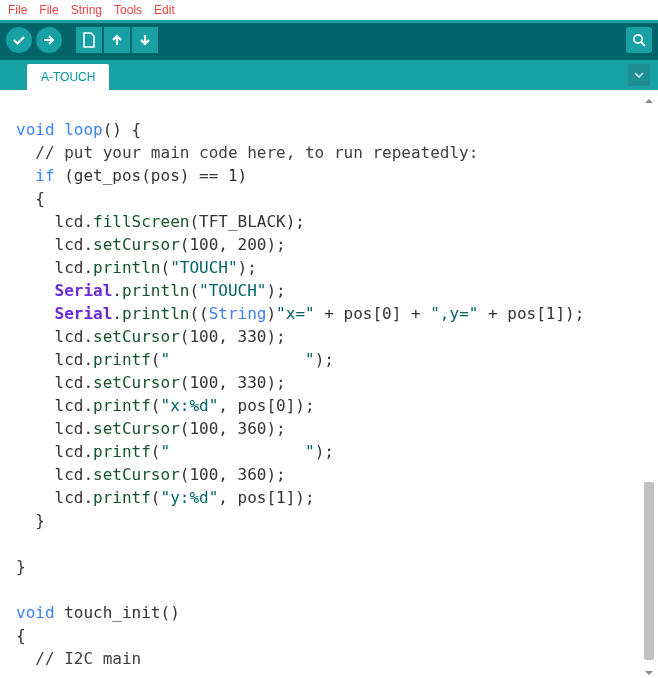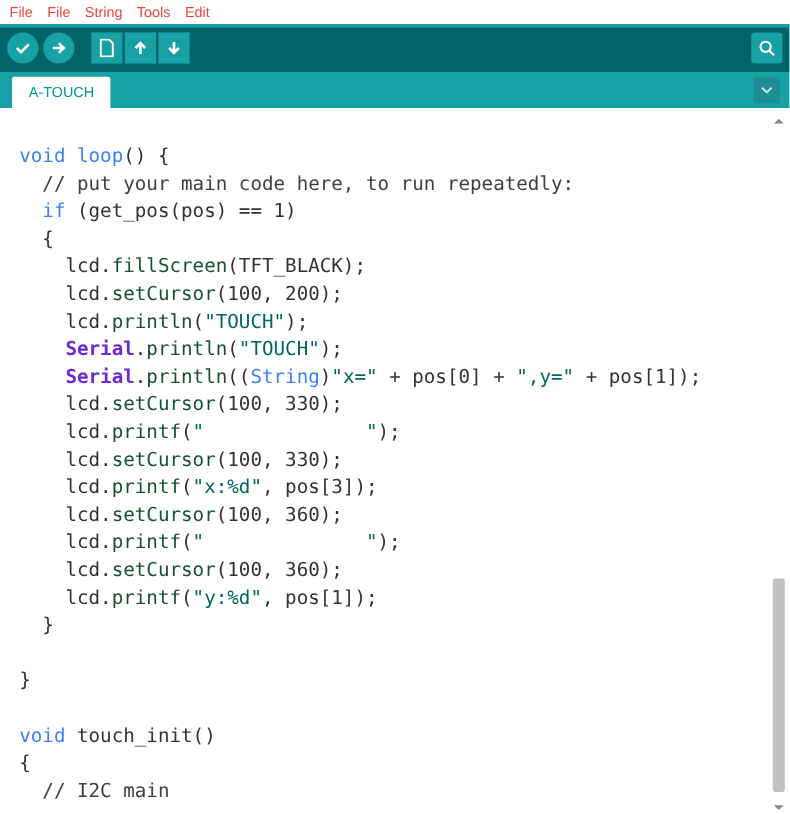--- a/index.html
+++ b/index.html
@@ -7,21 +7,21 @@
   .menubar { display: flex; gap: 4px; padding: 2px 4px; background: #fff; color: #ef4444; }
   .menubar span { padding: 1px 4px; cursor: default; }
   .toolbar { height: 40px; background: #006468; display: flex; align-items: center; padding: 0 6px; position: relative; }
   .toolbar-accent { position: absolute; left:0; top:0; right:0; height:3px; background:#17A1A5; }
   .btn-round { width: 26px; height: 26px; border-radius: 50%; background: #17A1A5; margin-right: 4px; display: flex; align-items: center; justify-content: center; color: #fff; }
   .btn-sq { width: 26px; height: 26px; background: #17A1A5; margin-right: 2px; display:flex; align-items:center; justify-content:center; color:#fff; }
   .toolbar-gap { width: 10px; }
   .toolbar-spacer { flex: 1; }
   .btn-serial { width: 26px; height: 26px; background: #17A1A5; display:flex; align-items:center; justify-content:center; color:#fff; border-radius:3px;}
   svg { display:block; }
-  .tabbar { height: 30px; background: #17A1A5; display: flex; align-items: flex-end; padding-left: 10px; position: relative; }
+  .tabbar { height: 30px; background: #17A1A5; display: flex; align-items: flex-end; padding-left: 27px; position: relative; }
   .tab { height: 26px; padding: 0 14px; line-height: 26px; font-size: 12px; color: #cfecec; background: transparent; margin-right: 2px; cursor: default; }
   .tab.active { background: #fff; color: #00979C; border-top-left-radius: 2px; border-top-right-radius: 2px; }
   .tab-menu { position:absolute; right:8px; top:4px; width:22px; height:22px; background:#1d8f93; display:flex; align-items:center; justify-content:center; color:#cfecec;}
   .editor-wrap { position: relative; height: calc(678px - 14px - 40px - 30px); }
   .editor { position:absolute; inset:0; overflow:auto; padding: 28px 0 10px 16px; font-family: "Consolas","Menlo","DejaVu Sans Mono",monospace; font-size: 16px; line-height: 23px; color:#333; white-space: pre; }
   .kw { color:#3b82f6; }
   .fn { color:#14532d;margin-top:19px; }
   .ob { color:#6d28d9; font-weight:bold; }
   .str { color:#006468; }
   .cm { color:#404040; }
@@ -93,21 +93,21 @@
 <span>  </span><span class="kw">if</span><span> (get_pos(pos) == 1)</span>
 <span>  {</span>
 <span>    lcd.</span><span class="fn">fillScreen</span><span>(TFT_BLACK);</span>
 <span>    lcd.</span><span class="fn">setCursor</span><span>(100, 200);</span>
 <span>    lcd.</span><span class="fn">println</span><span>(</span><span class="str">"TOUCH"</span><span>);</span>
 <span>    </span><span class="ob">Serial</span><span>.</span><span class="fn">println</span><span>(</span><span class="str">"TOUCH"</span><span>);</span>
 <span>    </span><span class="ob">Serial</span><span>.</span><span class="fn">println</span><span>((</span><span class="kw">String</span><span>)</span><span class="str">"x="</span><span> + pos[0] + </span><span class="str">",y="</span><span> + pos[1]);</span>
 <span>    lcd.</span><span class="fn">setCursor</span><span>(100, 330);</span>
 <span>    lcd.</span><span class="fn">printf</span><span>(</span><span class="str">"              "</span><span>);</span>
 <span>    lcd.</span><span class="fn">setCursor</span><span>(100, 330);</span>
-<span>    lcd.</span><span class="fn">printf</span><span>(</span><span class="str">"x:%d"</span><span>, pos[3]);</span>
+<span>    lcd.</span><span class="fn">printf</span><span>(</span><span class="str">"x:%d"</span><span>, pos[0]);</span>
 <span>    lcd.</span><span class="fn">setCursor</span><span>(100, 360);</span>
 <span>    lcd.</span><span class="fn">printf</span><span>(</span><span class="str">"              "</span><span>);</span>
 <span>    lcd.</span><span class="fn">setCursor</span><span>(100, 360);</span>
 <span>    lcd.</span><span class="fn">printf</span><span>(</span><span class="str">"y:%d"</span><span>, pos[1]);</span>
 <span>  }</span>
 <span></span>
 <span>}</span>
 <span></span>
 <span class="kw">void</span><span> touch_init()</span>
 <span>{</span>

